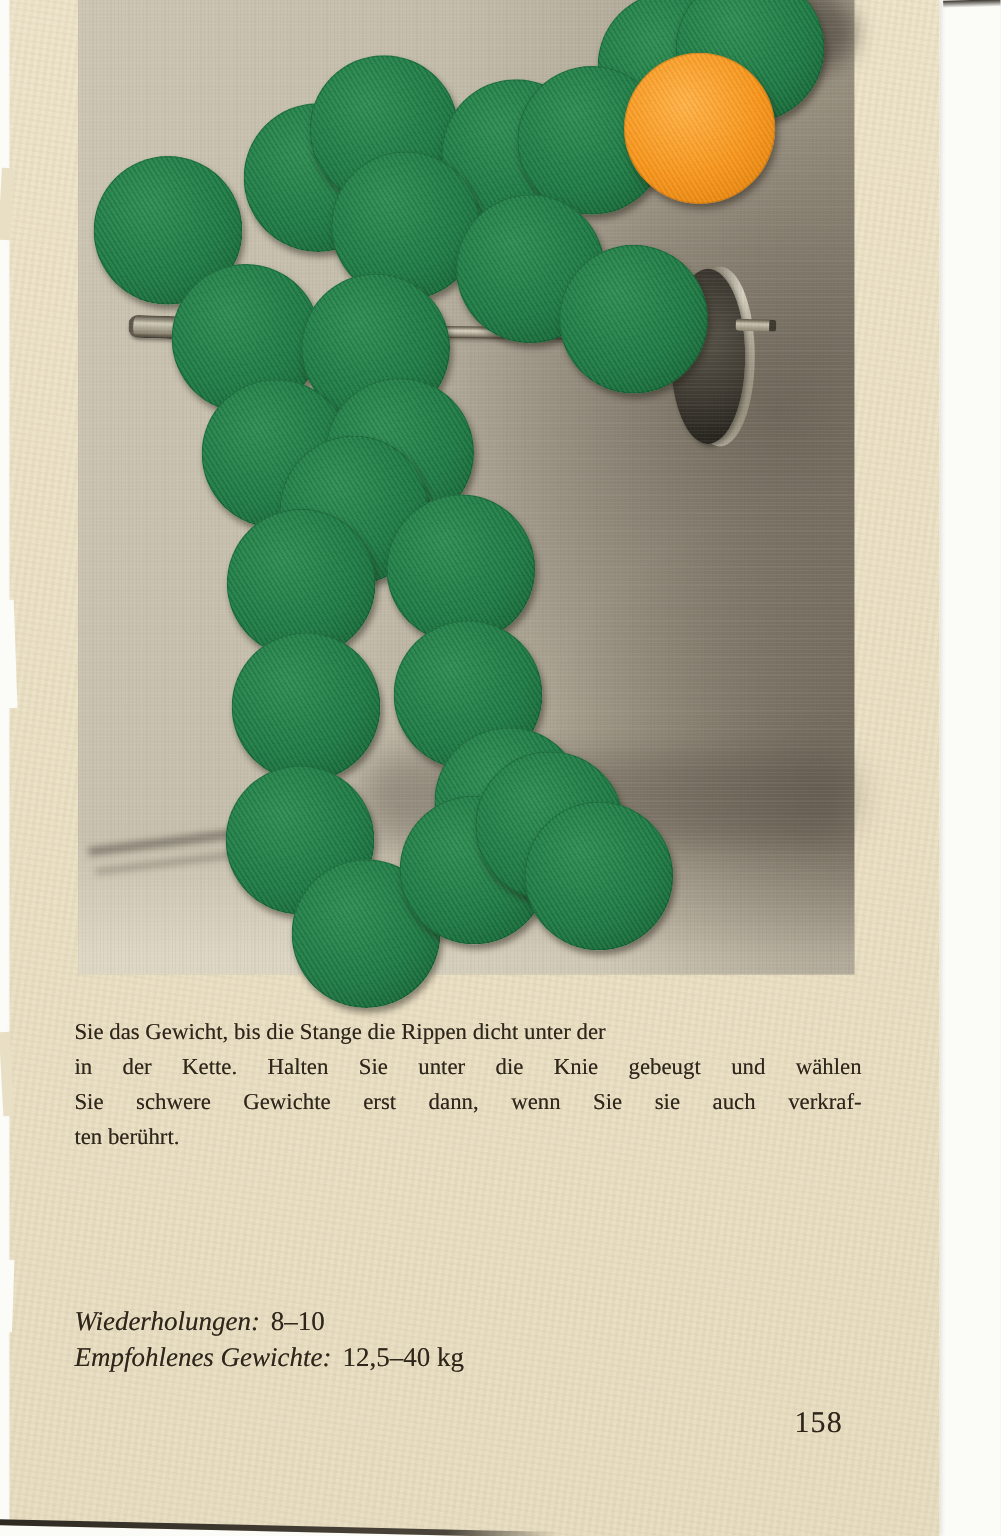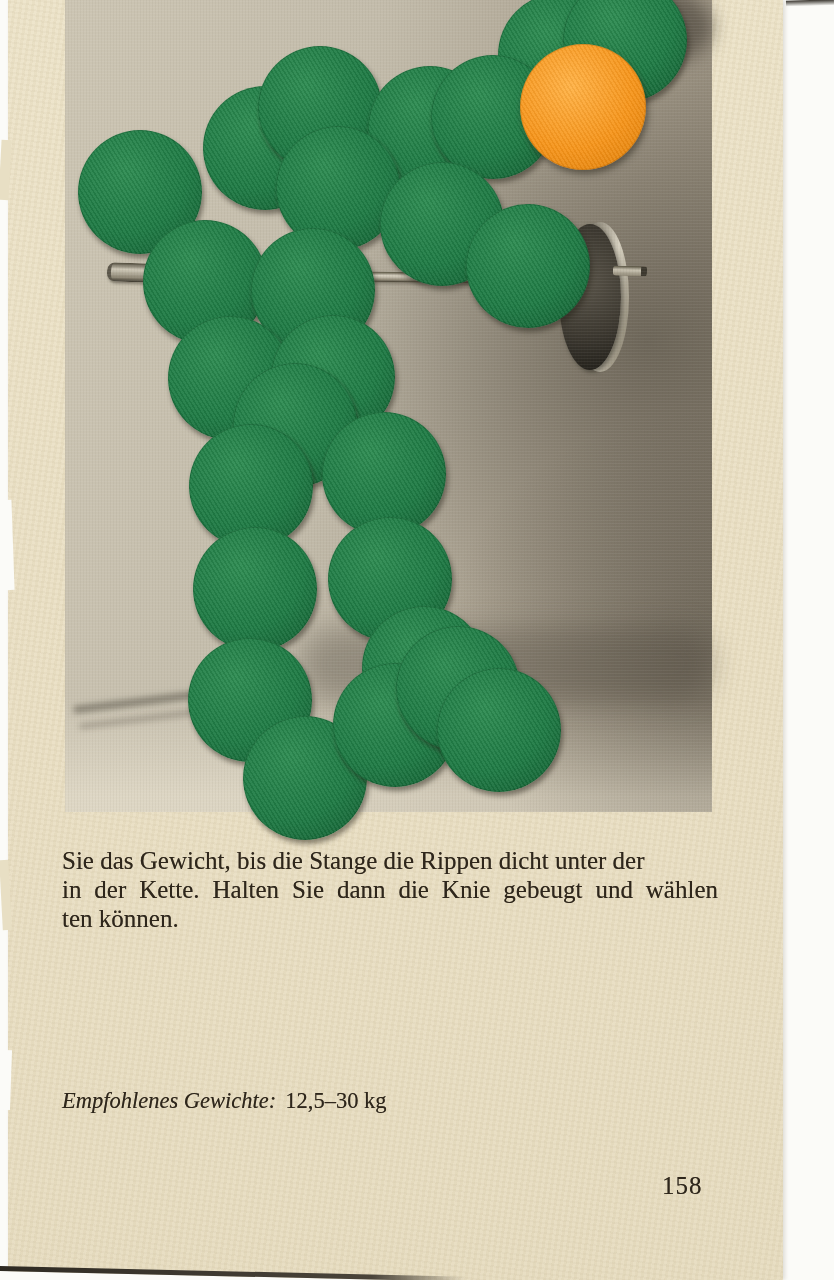--- a/index.html
+++ b/index.html
@@ -65,21 +65,21 @@
        repeating-linear-gradient(58deg, rgba(0,30,12,.08) 0 1.5px, rgba(255,255,255,.05) 1.5px 3.5px),
        radial-gradient(circle at 38% 32%, var(--green-light) 0%, var(--green) 55%, var(--green-dark) 100%);
       box-shadow:2px 4px 5px rgba(40,36,25,.48), inset 0 0 0 1px rgba(0,40,15,.2);}
   .ocirc{position:absolute;border-radius:50%;
       background:
        repeating-linear-gradient(58deg, rgba(120,60,0,.07) 0 1.5px, rgba(255,255,255,.06) 1.5px 3.5px),
        radial-gradient(circle at 40% 34%, var(--orange-light) 0%, var(--orange) 55%, var(--orange-dark) 100%);
       box-shadow:2px 4px 6px rgba(40,36,25,.5), inset 0 0 0 1px rgba(140,80,0,.25);}
   
   .bodytext{position:absolute;left:62px;top:846px;width:656px;
-      font-size:25px;line-height:29px;color:var(--ink);
+      font-size:19px;line-height:29px;color:var(--ink);
       text-shadow:0 0 .4px rgba(46,38,27,.55);}
   .jline{text-align:justify;text-align-last:justify;white-space:normal;}
   .jline:last-child{text-align-last:left;}
   .stats{position:absolute;left:62px;top:1086px;width:620px;
       font-size:22.5px;line-height:30px;color:var(--ink);
       text-shadow:0 0 .4px rgba(46,38,27,.55);}
   .stat-label{font-style:italic;}
   .stat-value{margin-left:9px;}
   .pagenum{position:absolute;left:662px;top:1172px;width:60px;
       font-size:25px;color:var(--ink);letter-spacing:1px;
@@ -141,27 +141,31 @@
       <div class="ocirc" style="left: 520px; top: 44px; width: 126px; height: 126px;"></div>
     </div>
 
   <div class="bodytext">
     <div>
 
     <div class="jline">Sie das Gewicht, bis die Stange die Rippen dicht unter der</div>
       </div>
     <div>
 
-        <div class="jline">in der Kette. Halten Sie dann die Knie gebeugt und wählen</div>
-        <div class="jline">ten können.</div>
+        <div class="jline">in der Kette. Halten Sie unter die Knie gebeugt und wählen</div>
+        <div class="jline">Sie schwere Gewichte erst dann, wenn Sie sie auch verkraf-</div>
+        <div class="jline">ten berührt.</div>
       </div>
   </div>
 
   <div class="stats">
 
+  <div class="stat-line">
+      <span class="stat-label">Wiederholungen:</span><span class="stat-value">8–10</span>
+    </div>
       <div class="stat-line">
-      <span class="stat-label">Empfohlenes Gewichte:</span><span class="stat-value">12,5–30 kg</span>
+      <span class="stat-label">Empfohlenes Gewichte:</span><span class="stat-value">12,5–40 kg</span>
     </div>
     </div>
 
   <div class="pagenum">158</div>
 
 </div>
 
 </body></html>

